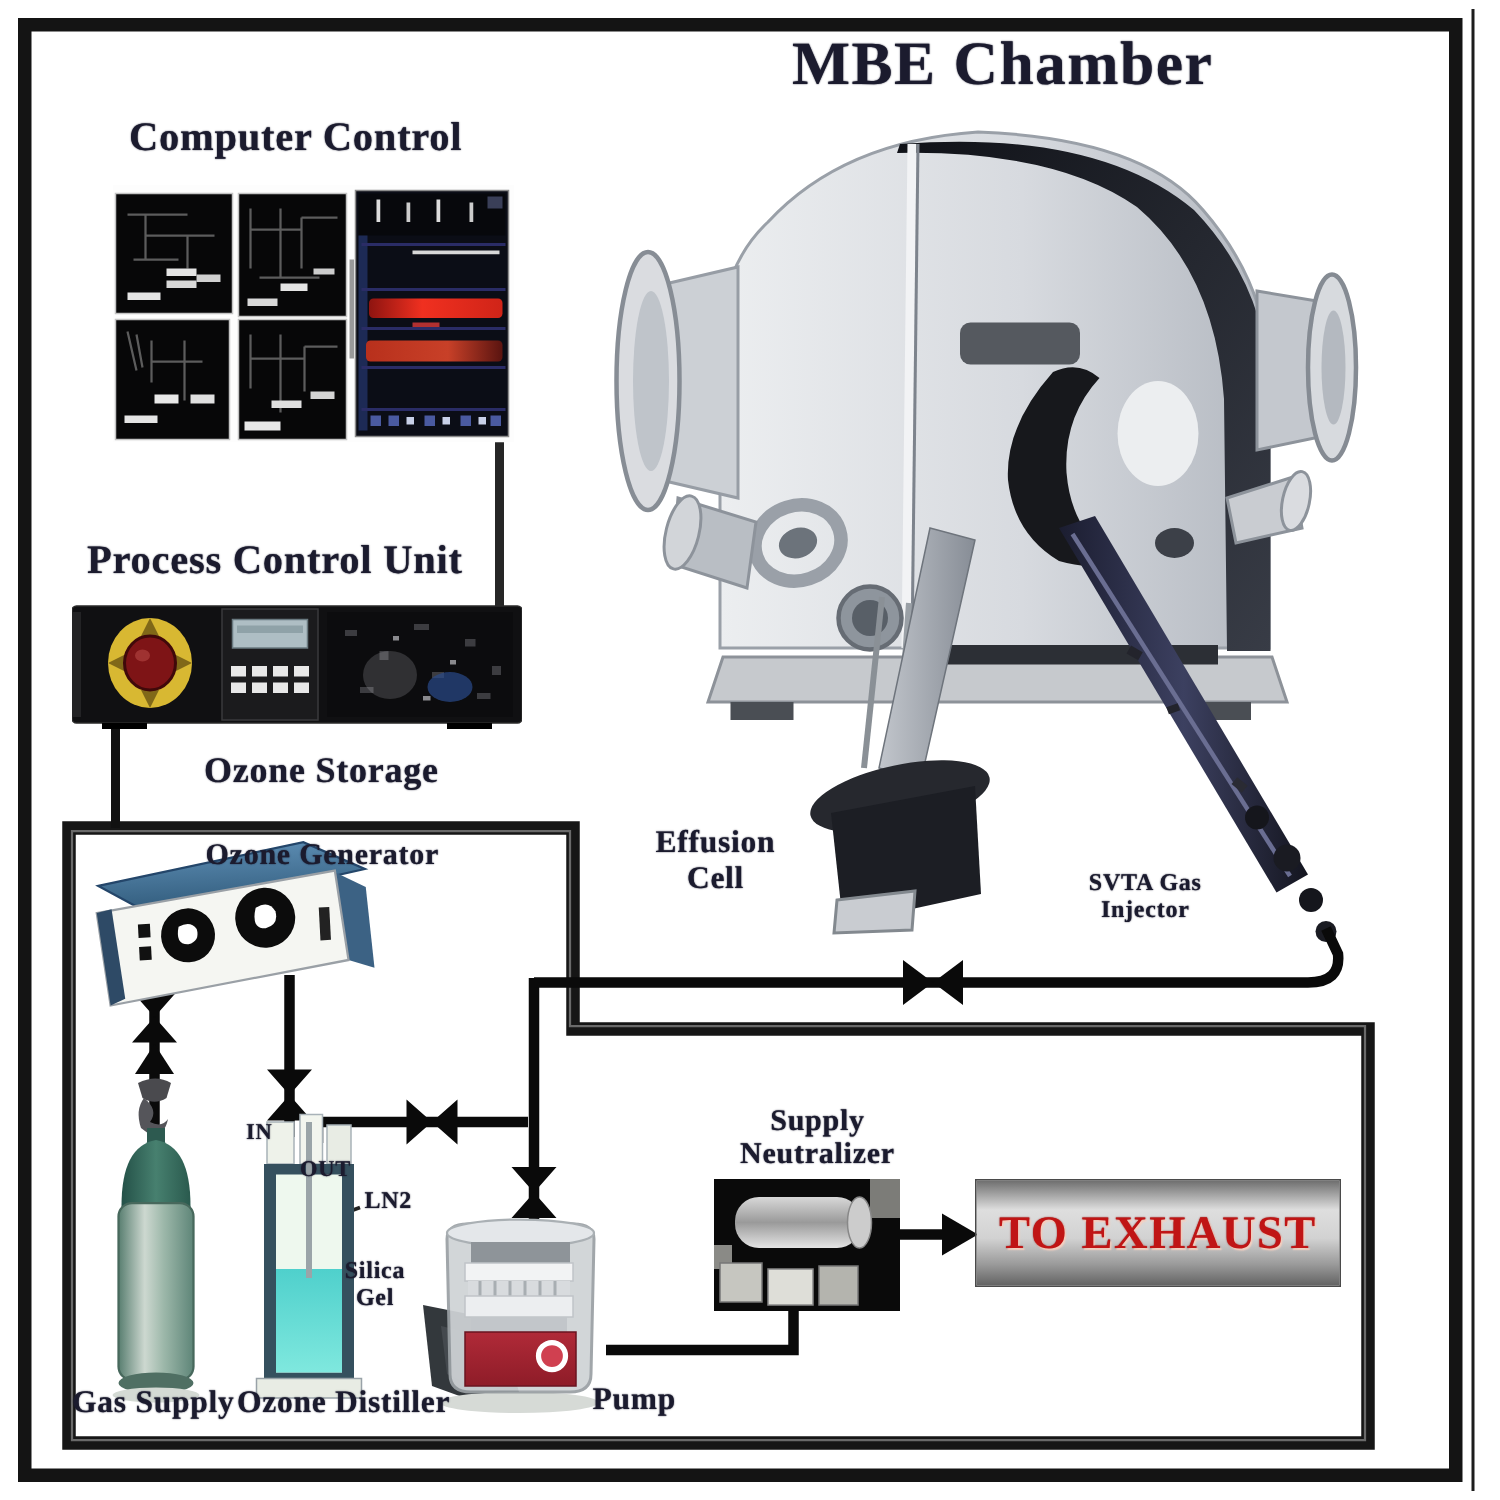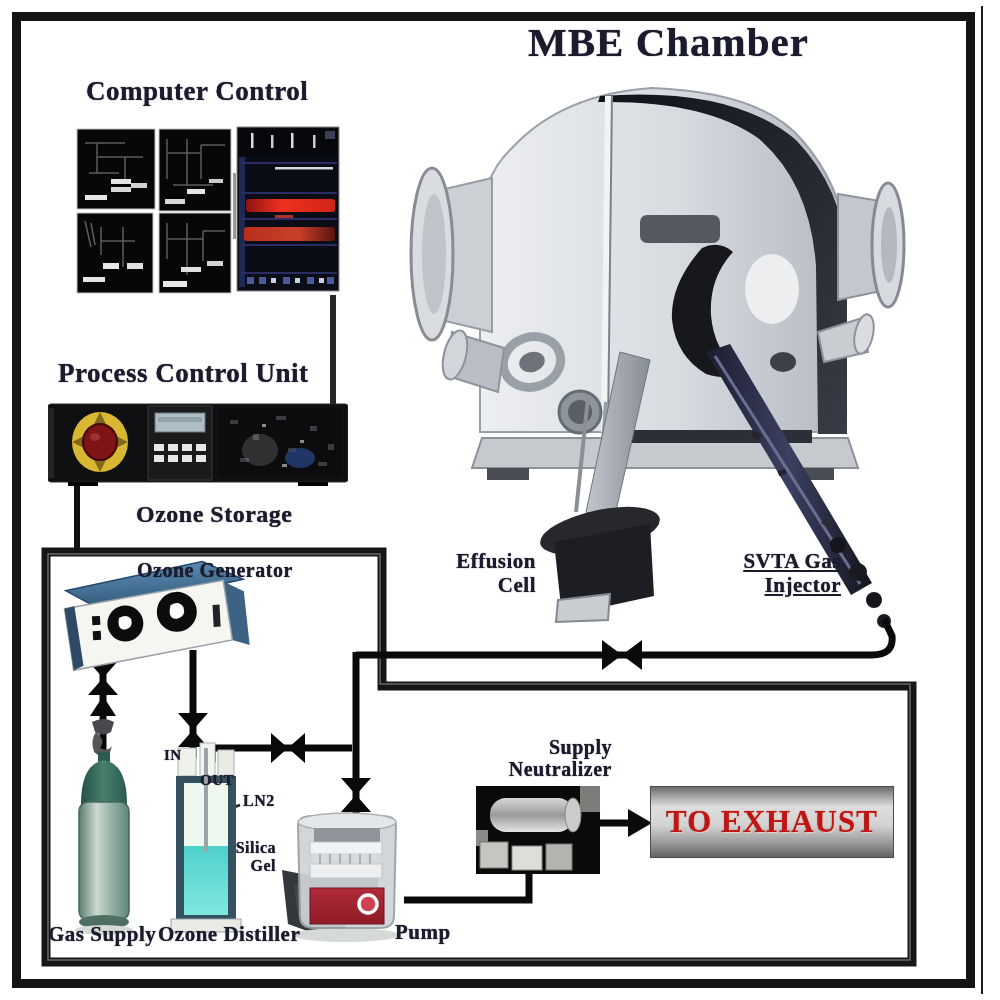--- a/index.html
+++ b/index.html
@@ -6,32 +6,32 @@
   body{
     width:1000px;height:1000px;position:relative;background:#ffffff;
     font-family:"Liberation Serif","DejaVu Serif",serif;overflow:hidden;
   }
   .frame{position:absolute;left:12px;top:12px;right:25px;bottom:12px;border:9px solid #141414;pointer-events:none;}
   .thin-right{position:absolute;right:17px;top:6px;bottom:6px;width:2px;background:#1c1c1c;}
   .lbl{
     position:absolute;color:#1b1b2e;font-weight:bold;letter-spacing:.5px;
     text-shadow:0 0 1px #1b1b2e;white-space:nowrap;line-height:1.12;
   }
-  .lbl.center{text-align:right;white-space:normal;}
+  .lbl.center{text-align:center;white-space:normal;}
   .title{left:528px;top:20px;font-size:41px;letter-spacing:1px;}
   .cc{left:86px;top:76px;font-size:27px;}
   .pcu-l{left:58px;top:358px;font-size:27px;}
   .oz-st{left:136px;top:501px;font-size:24px;}
   .oz-gen{left:137px;top:559px;font-size:20px;}
   .gas{left:48px;top:923px;font-size:21px;}
   .dist{left:158px;top:923px;font-size:21px;}
   .pump-l{left:395px;top:921px;font-size:21px;}
   .neut{left:478px;top:736px;width:134px;font-size:20px;}
   .eff{left:418px;top:550px;width:118px;font-size:21px;}
-  .svta{left:686px;top:550px;width:155px;font-size:21px;text-decoration:underline;}
+  .svta{left:686px;top:580px;width:155px;font-size:16px;}
   .ln2{left:243px;top:792px;font-size:16px;}
   .silica{left:224px;top:839px;width:52px;font-size:16px;}
   .pin{left:164px;top:747px;font-size:15px;}
   .pout{left:200px;top:752px;font-size:15px;margin-top:20px;}
   .two>span{display:block;}
   svg{position:absolute;}
   .banner{
     position:absolute;left:650px;top:786px;width:242px;height:70px;
     background:linear-gradient(180deg,#6e6e6e 0%,#dedede 28%,#d2d2d2 55%,#9a9a9a 80%,#636363 100%);
     border:1px solid #4a4a4a;display:flex;align-items:center;justify-content:center;

